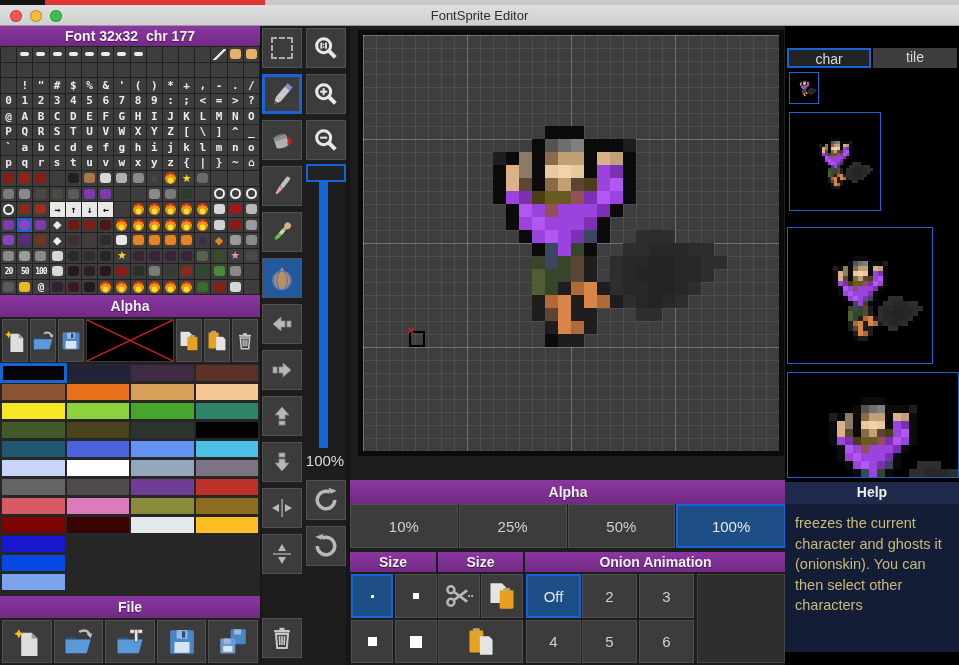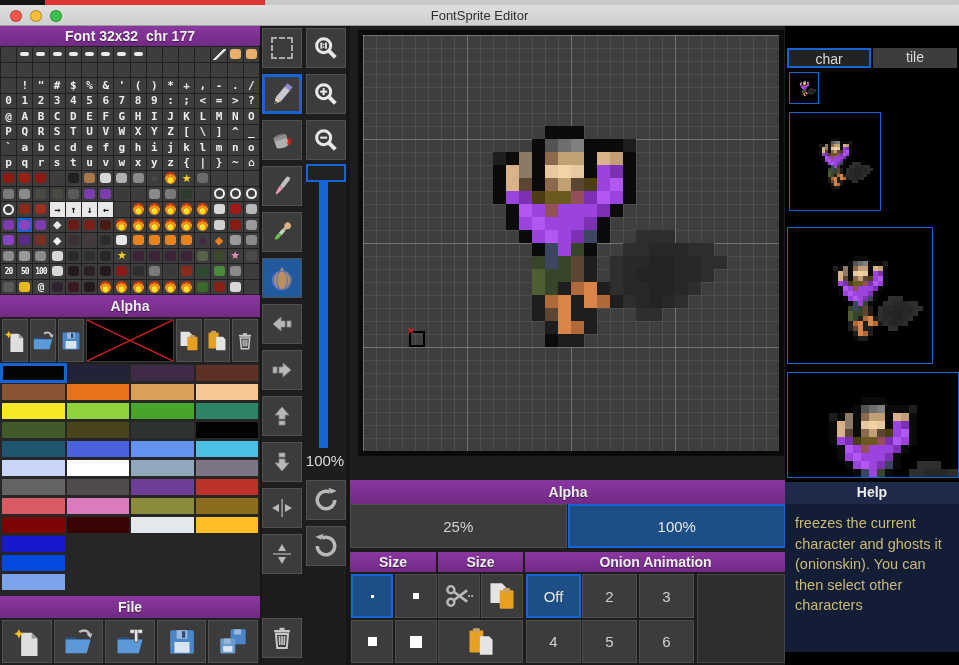--- a/index.html
+++ b/index.html
@@ -1113,21 +1113,23 @@
       <div class="px" style="width: 13px; height: 13px; left: 182px; top: 299px; background: rgb(11, 11, 11);"></div>
       <div class="px" style="width: 13px; height: 13px; left: 195px; top: 299px; background: rgb(30, 30, 30);"></div>
       <div class="px" style="width: 13px; height: 13px; left: 208px; top: 299px; background: rgb(30, 30, 30);"></div>
       <div class="cursor-box" style="left: 46px; top: 296px;">
         <span class="x">✕</span>
       </div>
     </div>
 
   <div class="phead" style="left:350px;top:480px;width:436px;height:24px;line-height:24px;">Alpha</div>
   <div class="alpha-row" id="alpha-row">
+      <div class="abtn">10%</div>
       <div class="abtn">25%</div>
+      <div class="abtn">50%</div>
       <div class="abtn sel">100%</div>
     </div>
 
   <div class="phead" style="left:350px;top:552px;width:86px;height:20px;">Size</div>
   <div class="phead" style="left:438px;top:552px;width:85px;height:20px;">Size</div>
   <div class="phead" style="left:525px;top:552px;width:261px;height:20px;">Onion Animation</div>
 
   <div id="size-btns">
       <div class="abtn sel" style="position: absolute; left: 351px; top: 574px; width: 42px; height: 44px;">
         <div class="sq" style="width: 3px; height: 3px;"></div>

